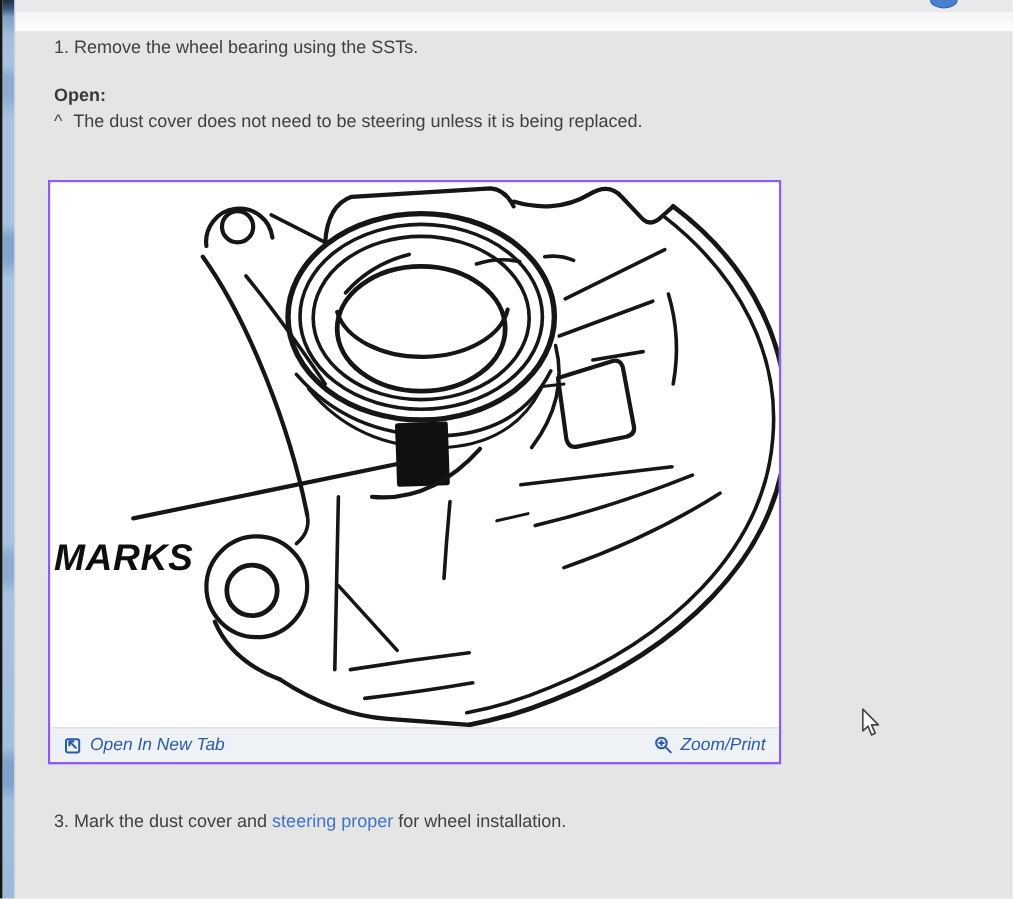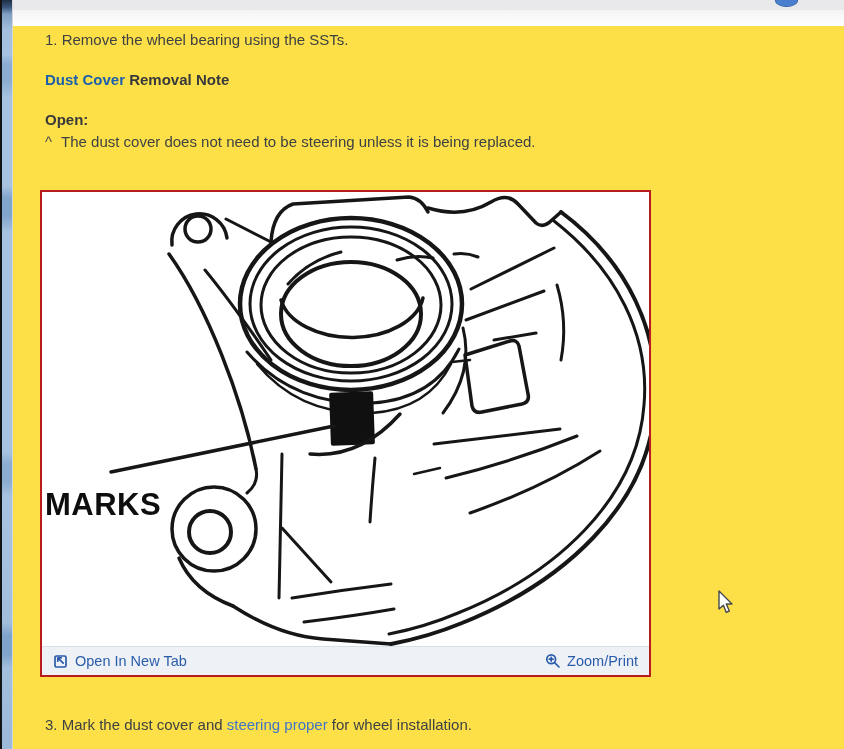--- a/index.html
+++ b/index.html
@@ -1,16 +1,16 @@
 <!DOCTYPE html>
 <html><head>
 <meta charset="utf-8">
 <style>
   html,body{margin:0;padding:0;background:#fff;}
-  .page{position:relative;width:844px;height:749px;background:#fde047;overflow:hidden;
+  .page{position:relative;width:844px;height:749px;background:#e5e5e5;overflow:hidden;
         font-family:"Liberation Sans",sans-serif;color:#3d4144;}
   
   .left-strip{position:absolute;left:0;top:0;width:12px;height:749px;
     border-left:2px solid #141414;box-sizing:border-box;
     background:linear-gradient(180deg,
       #1e2f44 0px,#3a557a 7px,#7e9fc4 14px,#a3bfdd 30px,#a7c3e0 54px,
       #8cadd1 64px,#8cadd1 80px,#a7c3e0 98px,#a7c3e0 186px,#82a5cc 198px,
       #82a5cc 216px,#a7c3e0 232px,#a7c3e0 452px,#8cadd1 464px,#8cadd1 482px,
       #a7c3e0 496px,#a2bedd 622px,#7fa3ca 636px,#7fa3ca 654px,#a2bedd 668px,#9db9d9 749px);}
   .strip-edge{position:absolute;left:12px;top:0;width:1px;height:749px;background:#d4d8dd;}
@@ -25,21 +25,21 @@
   p{margin:0;}
   .step1{padding-top:31px;}
   .heading{margin-top:23px;font-weight:bold;color:#37393c;}
   .heading a{color:#1b5eac;text-decoration:none;font-weight:bold;}
   .note-label{margin-top:23px;font-weight:bold;color:#37393c;}
   .note-line{margin-top:5px;}
   .note-caret{display:inline-block;margin-right:9px;color:#4a4e52;}
   .step2{margin-top:39px;}
   .inline-link{color:#3f74c8;text-decoration:none;}
   
-  .figure{margin-left:-5px;margin-top:40px;width:607px;border:2px solid #b91c1c;background:#fff;}
+  .figure{margin-left:-5px;margin-top:40px;width:607px;border:2px solid #8b5cf6;background:#fff;font-style:italic;}
   .figure svg.drawing{display:block;background:#fff;}
   .fig-footer{height:28px;background:#eef1f6;border-top:1px solid #dadee5;
     display:flex;align-items:center;justify-content:space-between;padding:0 11px;}
   .fig-link{display:flex;align-items:center;gap:6px;color:#2a5caa;font-size:14.5px;
     text-decoration:none;cursor:pointer;}
   .fig-link .ic{display:block;}
   
   .cursor{position:absolute;left:717px;top:590px;}
 </style>
 </head>
@@ -51,21 +51,20 @@
   <div class="strip-edge"></div>
   <div class="topbar">
     <div class="top-blob"></div>
   </div>
   <div class="top-shade"></div>
 
   <div class="content">
 
     <p class="step1">1. Remove the wheel bearing using the SSTs.</p>
 
-    <p class="heading"><a href="#">Dust Cover</a><span> Removal Note</span></p>
 
     <p class="note-label">Open:</p>
 
     <p class="note-line"><span class="note-caret">^</span><span>The dust cover does not need to be steering unless it is being replaced.</span></p>
 
     <div class="figure">
 
       <svg class="drawing" width="607" height="454" viewBox="0 0 607 454" fill="none" stroke="#161616" stroke-linecap="round" stroke-linejoin="round">
 
         <path d="M 130 53 A 27 27 0 1 1 185 46" stroke-width="3.5"></path>

